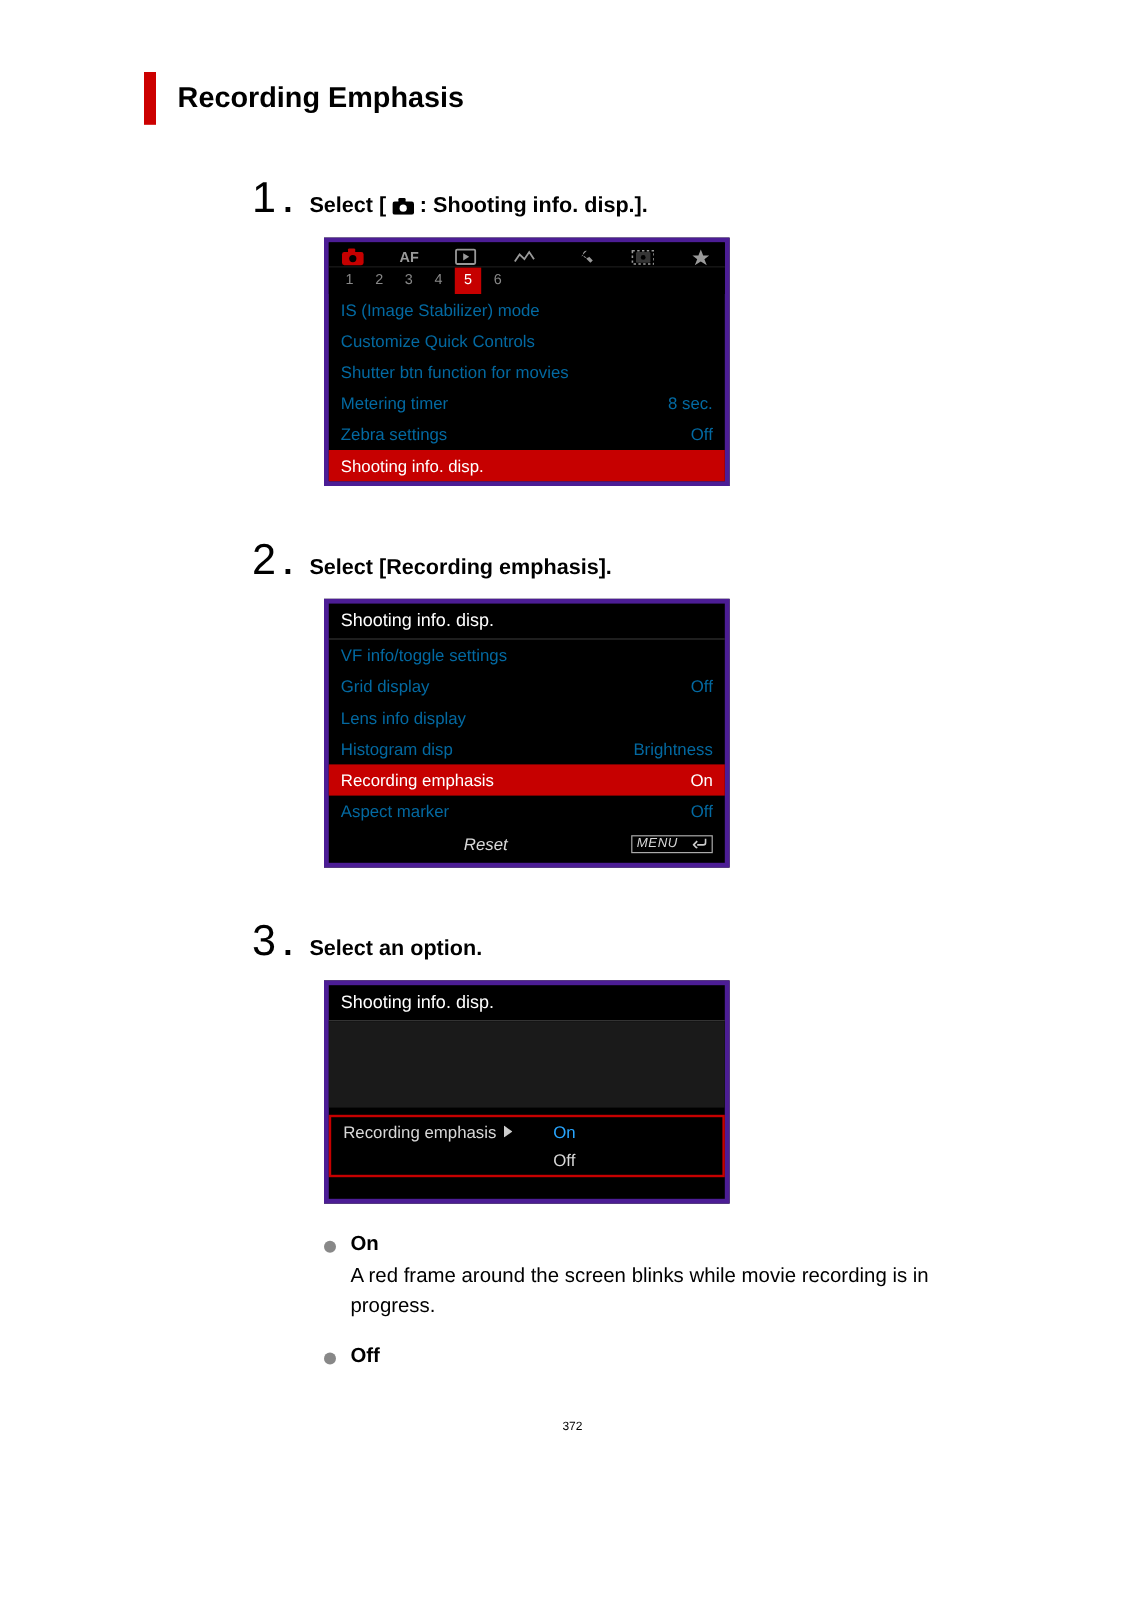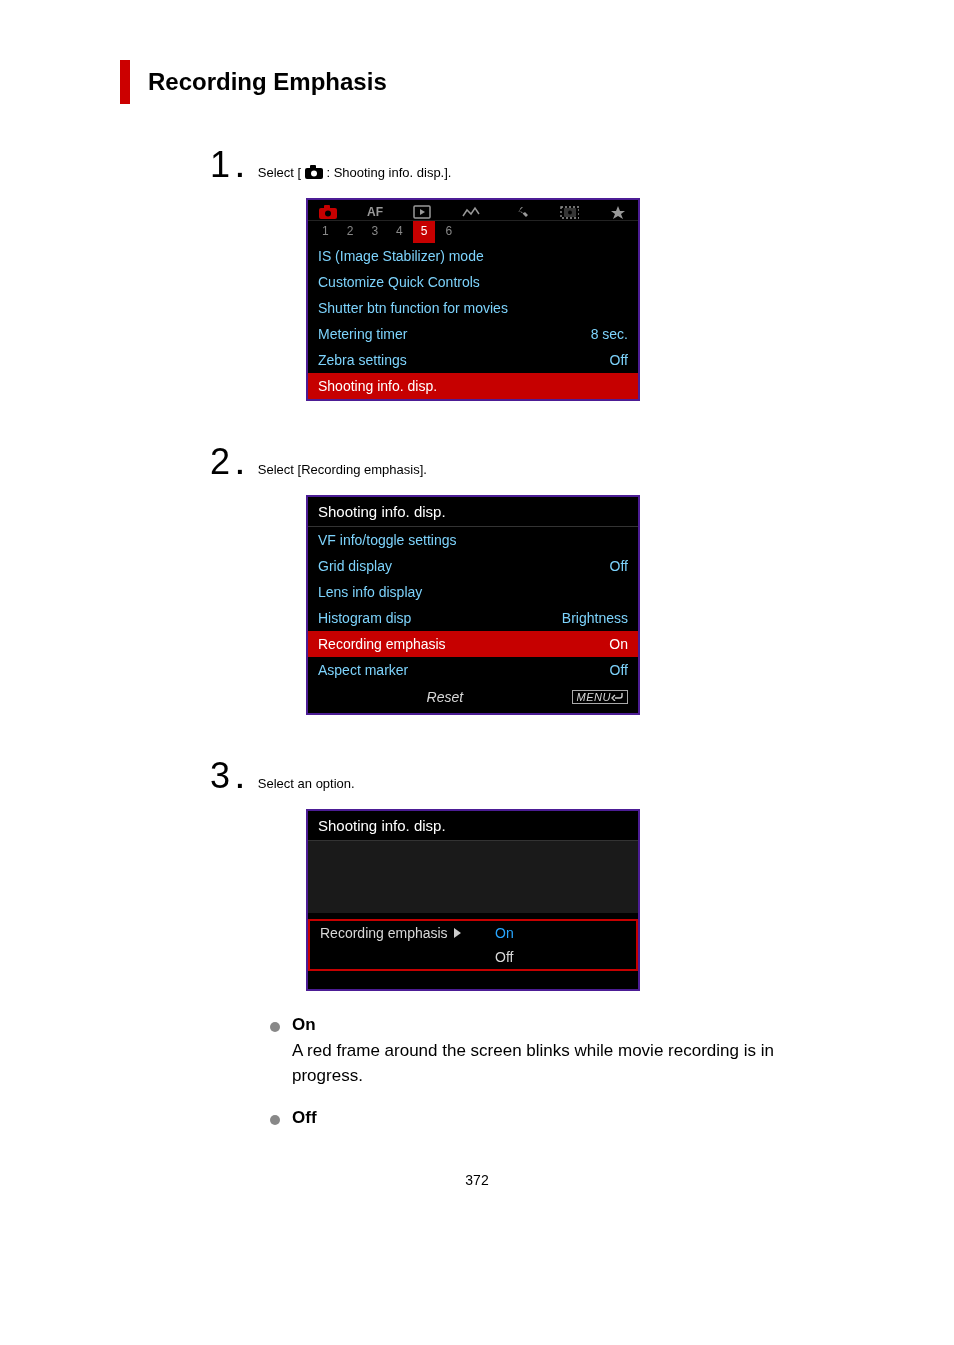--- a/index.html
+++ b/index.html
@@ -46,36 +46,36 @@
     font-size: 36px;
     font-weight: normal;
     margin-right: 6px;
   }
   .step-dot {
     font-size: 28px;
     font-weight: bold;
     margin-right: 14px;
   }
   .step-text {
-    font-size: 13px;
-    font-weight: normal;
+    font-size: 18px;
+    font-weight: bold;
   }
   .inline-cam-icon {
     display: inline-block;
     vertical-align: -2px;
   }
   
   .menu {
     width: 330px;
     background: #000;
     color: #d8d8d8;
     font-family: Arial, Helvetica, sans-serif;
     font-size: 14px;
-    margin-left: 96px;
-    border: 2px solid #4c1d95;
+    margin-left: 60px;
+    border: 4px solid #4c1d95;
   }
   .menu .tab-icons {
     display: flex;
     justify-content: space-between;
     padding: 4px 10px 0 10px;
     background: #000;
     border-bottom: 1px solid #222;
   }
   .menu .tab-icons svg { display:block; }
   .menu .subtabs {
@@ -93,21 +93,21 @@
     display: inline-block;
   }
   .menu .subtabs .active {
     background: #c60000;
     color: #fff;
   }
   .menu .item {
     display: flex;
     justify-content: space-between;
     padding: 5px 10px;
-    color: #7dd3fc;
+    color: #0369a1;
   }
   .menu .item.sel {
     background: #c60000;
     color: #fff;
   }
   .menu .header {
     padding: 6px 10px;
     color: #fff;
     font-size: 15px;
     border-bottom: 1px solid #333;
@@ -118,21 +118,21 @@
     align-items: center;
     padding: 6px 10px 8px 10px;
     font-style: italic;
   }
   .menu .menu-badge {
     border: 1px solid #aaa;
     padding: 0 4px;
     font-size: 11px;
     display: inline-flex;
     align-items: center;
-    gap: 0;
+    gap: 12px;
     letter-spacing: 0.5px;
   }
   .menu .spacer { height: 18px; }
   .menu .opt-row {
     display: flex;
     padding: 4px 10px;
   }
   .menu .opt-label {
     width: 175px;
   }
@@ -157,21 +157,21 @@
     margin-top: 7px;
     margin-right: 12px;
     flex: 0 0 auto;
   }
   .bullet-body { flex: 1; }
   .bullet-title { font-weight: bold; font-size: 17px; margin-bottom: 4px; }
   .bullet-desc { font-size: 17px; line-height: 1.45; }
 
   .page-num {
     text-align: center;
-    font-size: 14px;
+    font-size: 10px;
     margin-top: 30px;
   }
 
   .m3-option-area .blank {
     height: 72px;
     background:#1a1a1a;
   }
 </style>
 </head>
 <body>

